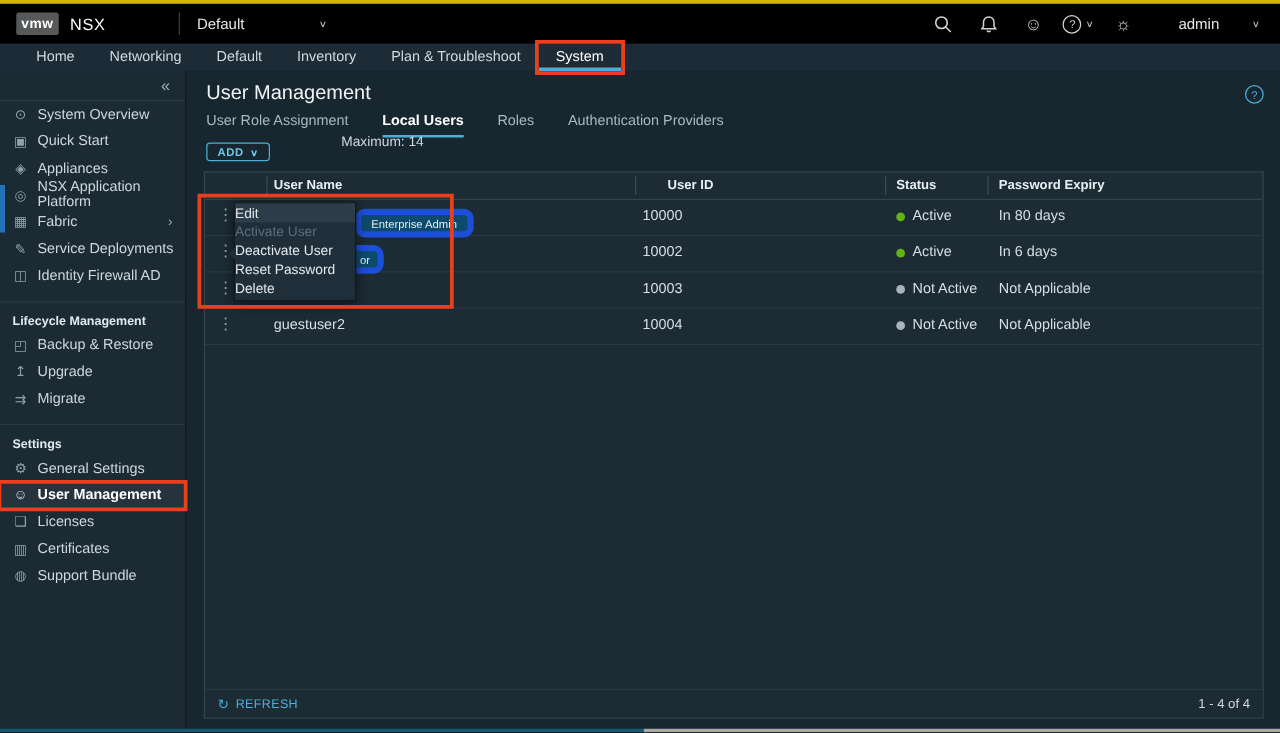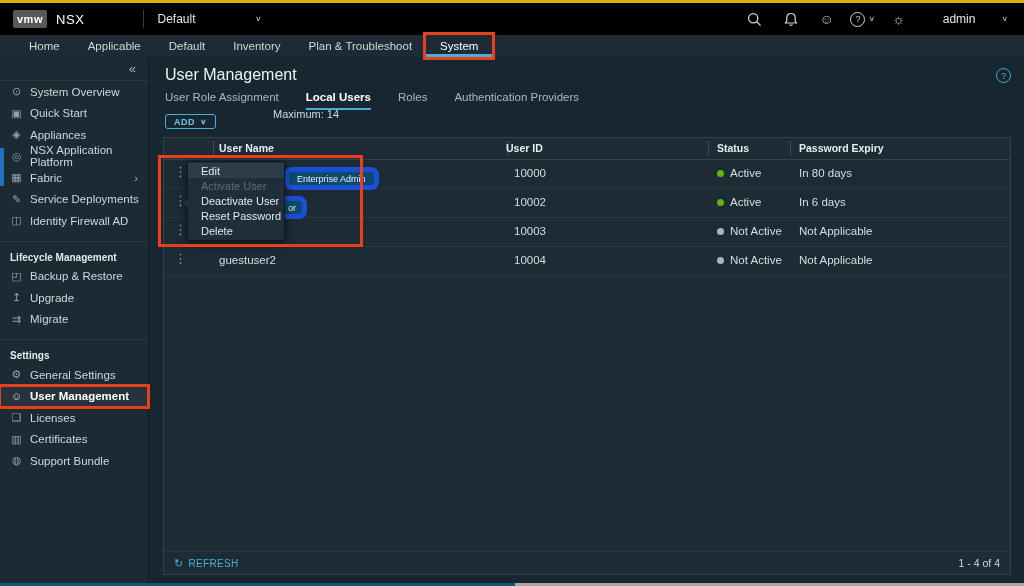--- a/index.html
+++ b/index.html
@@ -79,21 +79,21 @@
   .badge-ea{left:120px;top:29px;}
   .badge-frag{left:99px;top:58px;width:24px;justify-content:flex-end;padding:0 6px 0 4px;z-index:1;}
   .t-footer{position:absolute;left:0;right:0;bottom:0;height:22px;border-top:1px solid #2a3841;
     display:flex;align-items:center;padding:0 10px;background:#1c2b34;}
   .refresh{color:#49afd9;display:flex;align-items:center;gap:5px;font-size:10px;letter-spacing:.3px;}
   .refresh .r-ico{font-size:11px;}
   .range{margin-left:auto;color:#cfd9de;font-size:10.5px;}
   
   .context-menu{position:absolute;left:38px;top:104px;width:96px;background:#202e39;
     border:1px solid #10181e;box-shadow:0 3px 9px rgba(0,0,0,.55);z-index:40;padding:1px 0;}
-  .cm-item{height:15.2px;display:flex;align-items:center;padding-left:13px;font-size:11px;color:#e2e9ed;
+  .cm-item{height:15.2px;display:flex;align-items:center;padding-left:0;font-size:11px;color:#e2e9ed;
     cursor:pointer;}
   .cm-item.highlighted{background:#2c3d49;}
   .cm-item.disabled{color:#5d6e79;cursor:default;}
   .cm-notch{position:absolute;left:-5px;top:36px;width:0;height:0;border-top:5px solid transparent;
     border-bottom:5px solid transparent;border-right:5px solid #202e39;}
   
   .annotation-menu{position:absolute;left:9px;top:98px;width:199px;height:86px;border:3px solid #e8401c;
     z-index:50;pointer-events:none;}
   
   .edge-strip{position:absolute;left:0;top:148px;width:4px;height:38px;background:#2273b9;z-index:20;}
@@ -137,21 +137,21 @@
       <span class="tb-ico glyph-ico">☼</span>
       <span class="admin-wrap">
         <span>admin</span>
         <span class="chev">∨</span>
       </span>
     </span>
   </div>
 
   <div class="navbar">
     <span class="nav-tab">Home</span>
-    <span class="nav-tab">Applicable</span>
+    <span class="nav-tab">Networking</span>
     <span class="nav-tab">Default</span>
     <span class="nav-tab">Inventory</span>
     <span class="nav-tab">Plan &amp; Troubleshoot</span>
     <span class="nav-tab active annotated">System</span>
   </div>
 
   <aside class="sidebar">
     <div class="side-top">
       <span>«</span>
     </div>
@@ -243,21 +243,21 @@
     </button>
     <div class="max-label">Maximum: 14</div>
 
     <div class="panel">
       <div class="t-header">
         <span class="h-sep" style="left:49px"></span>
         <span class="h-sep" style="left:344px"></span>
         <span class="h-sep" style="left:544px"></span>
         <span class="h-sep" style="left:626px"></span>
         <span class="h-cell" style="left:55px">User Name</span>
-        <span class="h-cell" style="left:342px">User ID</span>
+        <span class="h-cell" style="left:370px">User ID</span>
         <span class="h-cell" style="left:553px">Status</span>
         <span class="h-cell" style="left:635px">Password Expiry</span>
       </div>
 
       <div class="t-row" style="top:21px">
         <span class="kebab">⋮</span>
         <span class="cell" style="left:55px"></span>
         <span class="cell" style="left:350px">10000</span>
         <span class="cell c-status" style="left:553px">
           <span class="dot dot-green"></span>

